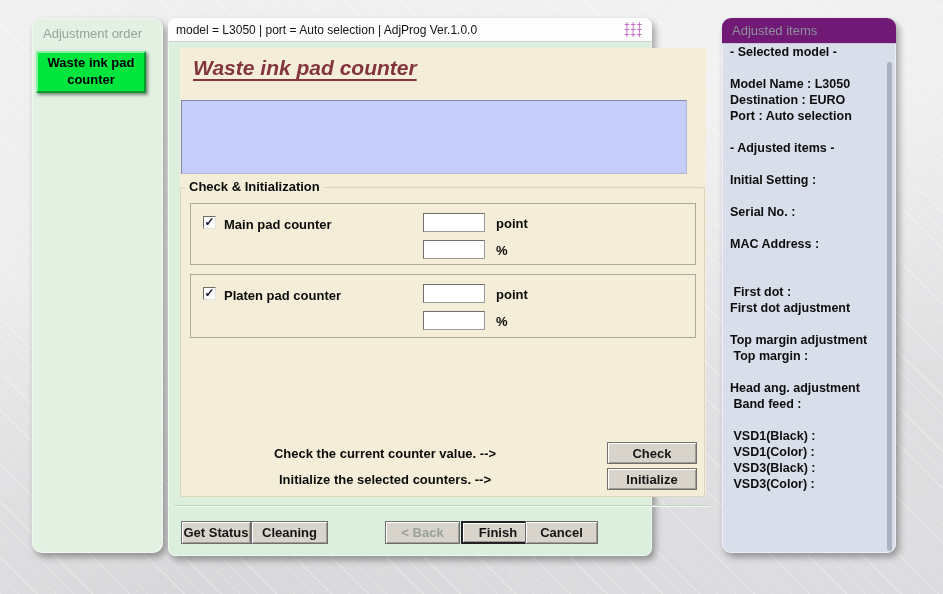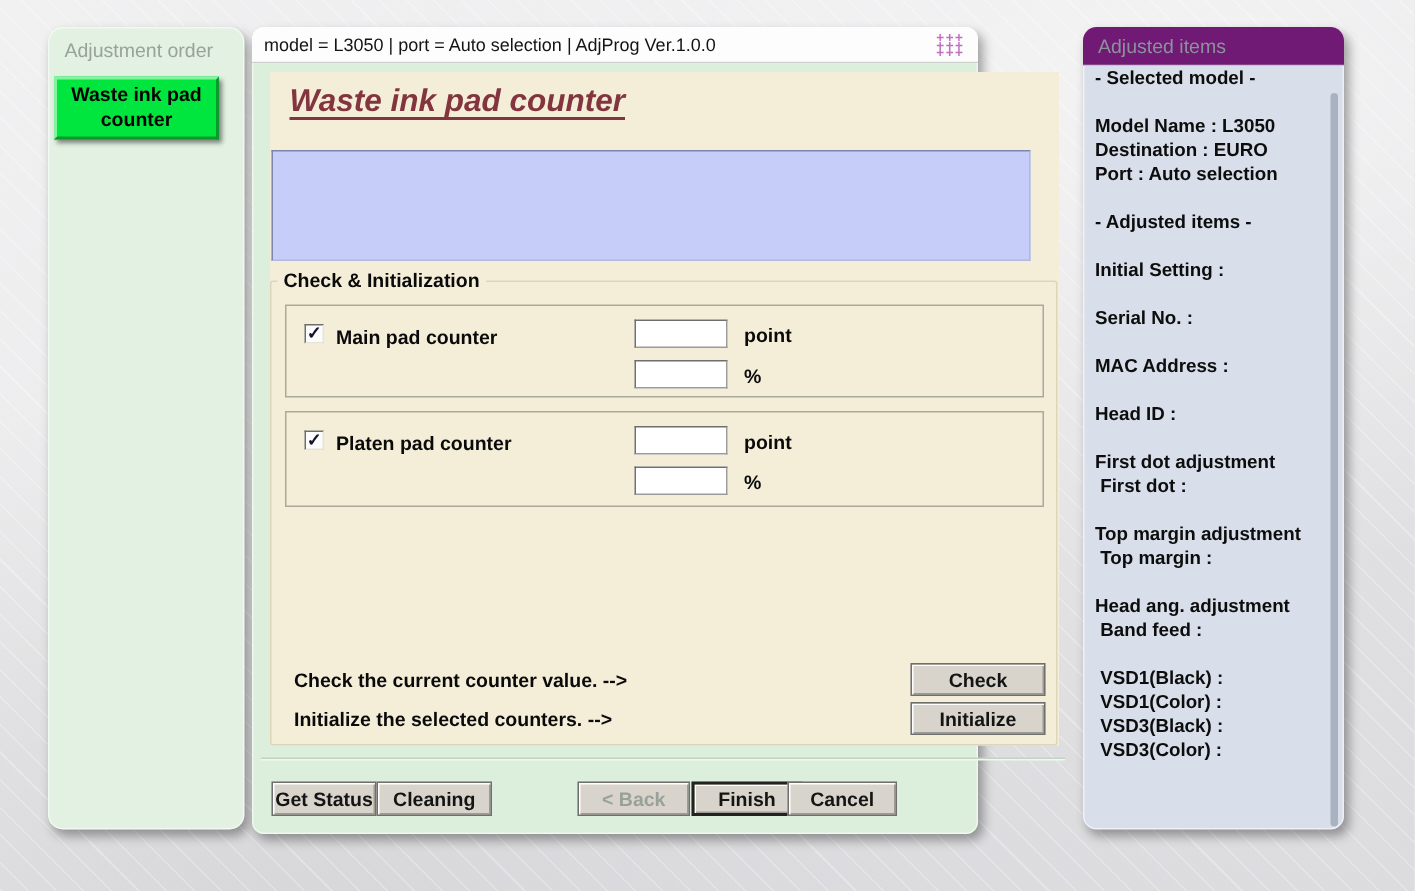--- a/index.html
+++ b/index.html
@@ -63,21 +63,21 @@
   }
   .row-label { position: absolute; left: 33px; top: 13px; font-size: 13px; font-weight: bold; color: #0a0a0a; }
   .field {
     position: absolute; left: 232px; width: 62px; height: 19px;
     background: #fff; border: 1px solid #9b9b9b; border-top-color: #6f6f6f; border-left-color: #6f6f6f;
     font-family: "Liberation Sans", sans-serif; font-size: 12px; padding: 0 3px;
   }
   .field.f1 { top: 9px; } .field.f2 { top: 36px; }
   .unit { position: absolute; left: 305px; font-size: 13px; font-weight: bold; color: #0a0a0a; }
   .unit.u1 { top: 12px; } .unit.u2 { top: 39px; }
-  .action-caption { position: absolute; left: 16px; width: 410px; text-align: left; font-size: 13px; font-weight: bold; color: #0a0a0a; }
+  .action-caption { position: absolute; left: 0; width: 410px; text-align: center; font-size: 13px; font-weight: bold; color: #0a0a0a; }
   #caption-check { top: 398px; } #caption-init { top: 424px; }
   .btn {
     font-family: "Liberation Sans", sans-serif; font-size: 13px; font-weight: bold; color: #141414;
     background: #d8d4cb; border: 1px solid #6f6f6f;
     box-shadow: inset 1px 1px 0 #ffffff, inset -1px -1px 0 #9e9b92;
     cursor: pointer;
   }
   #check-btn, #init-btn { position: absolute; left: 427px; width: 90px; height: 22px; }
   #check-btn { top: 394px; } #init-btn { top: 420px; }
   #center-divider { position: absolute; left: 6px; top: 487px; width: 536px; height: 0; border-top: 1px solid #c3d3c3; border-bottom: 1px solid #f0f8f0; }
@@ -163,24 +163,23 @@
         <div class="rp-line">Port : Auto selection</div>
         <div class="rp-line"></div>
         <div class="rp-line">- Adjusted items -</div>
         <div class="rp-line"></div>
         <div class="rp-line">Initial Setting :</div>
         <div class="rp-line"></div>
         <div class="rp-line">Serial No. :</div>
         <div class="rp-line"></div>
         <div class="rp-line">MAC Address :</div>
         <div class="rp-line"></div>
-        <div class="rp-line">Head ID :</div>
         <div class="rp-line"></div>
+        <div class="rp-line"> First dot :</div>
         <div class="rp-line">First dot adjustment</div>
-        <div class="rp-line"> First dot :</div>
         <div class="rp-line"></div>
         <div class="rp-line">Top margin adjustment</div>
         <div class="rp-line"> Top margin :</div>
         <div class="rp-line"></div>
         <div class="rp-line">Head ang. adjustment</div>
         <div class="rp-line"> Band feed :</div>
         <div class="rp-line"></div>
         <div class="rp-line"> VSD1(Black) :</div>
         <div class="rp-line"> VSD1(Color) :</div>
         <div class="rp-line"> VSD3(Black) :</div>

